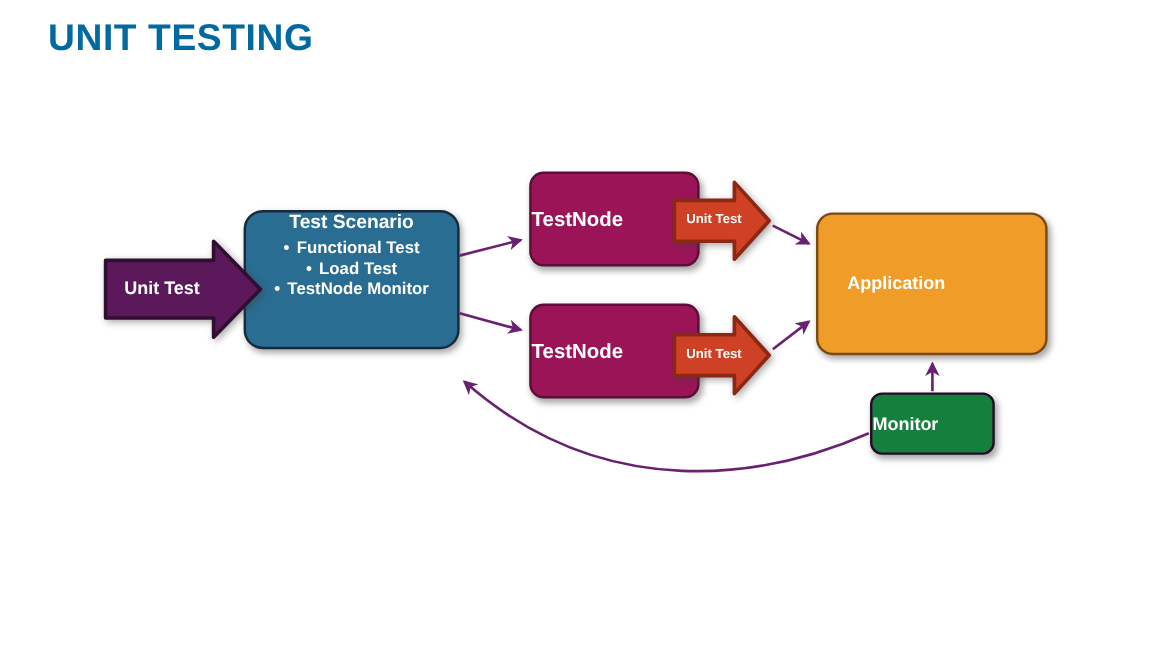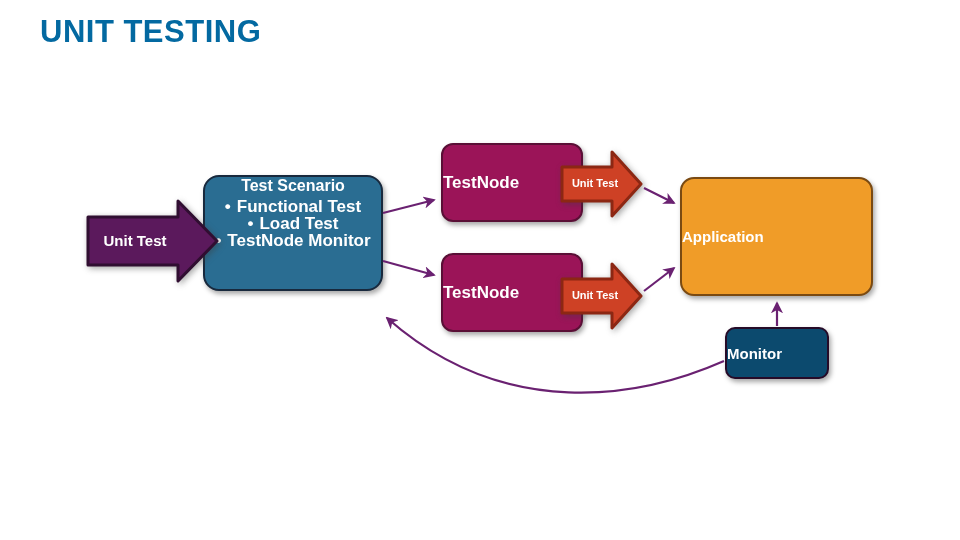--- a/index.html
+++ b/index.html
@@ -34,44 +34,44 @@
   }
 
   .scenario-box {
     left: 203px; top: 175px; width: 180px; height: 116px;
     background: #2a6d92;
     border: 2.5px solid #18293d;
     border-radius: 16px;
     flex-direction: column;
   }
   .scenario-title { font-size: 16px; font-weight: 700; margin-bottom: 3px; }
-  .bullet-line { font-size: 17px; font-weight: 700; line-height: 17px; text-align: center; }
+  .bullet-line { font-size: 14px; font-weight: 700; line-height: 17px; text-align: center; }
   .bullet-marker { margin-right: 6px; }
 
   .testnode-box {
     left: 441px; width: 142px; height: 79px;
     background: #9b1458;
     border: 2.5px solid #5a0f36;
     border-radius: 12px;
     font-size: 17px; font-weight: 700;
   }
   .tn1 { top: 143px; }
   .tn2 { top: 253px; }
 
   .application-box {
     left: 680px; top: 177px; width: 193px; height: 119px;
     background: #f09c28;
     border: 2.5px solid #7a4a12;
     border-radius: 14px;
-    font-size: 15px; font-weight: 600;
+    font-size: 15px; font-weight: 600; padding-left: 24px;
   }
 
   .monitor-box {
     left: 725px; top: 327px; width: 104px; height: 52px;
-    background: #0c4a6e;
+    background: #15803d;
     border: 2.5px solid #260b28;
     border-radius: 10px;
     font-size: 15px; font-weight: 600;
   }
 
   .overlay {
     position: absolute;
     left: 0; top: 0;
     width: 960px; height: 540px;
     z-index: 2;

